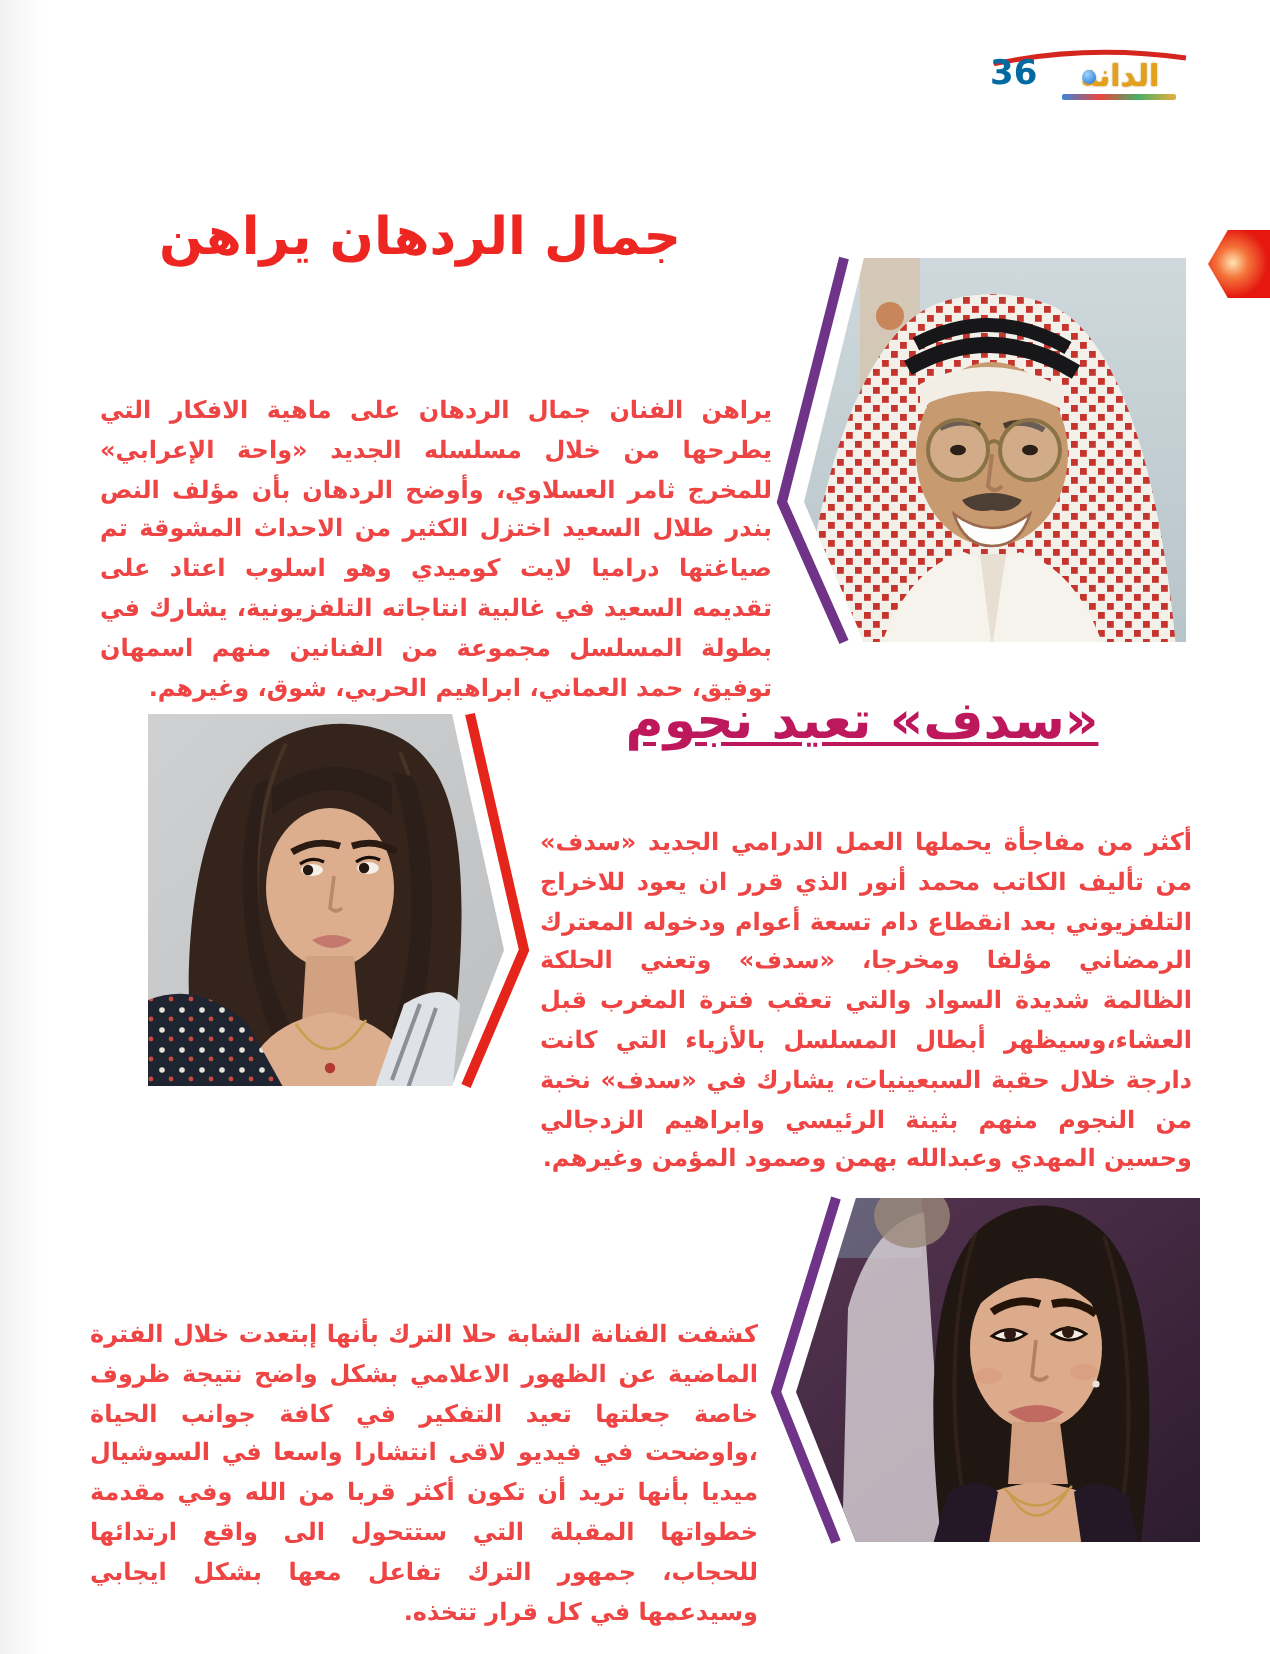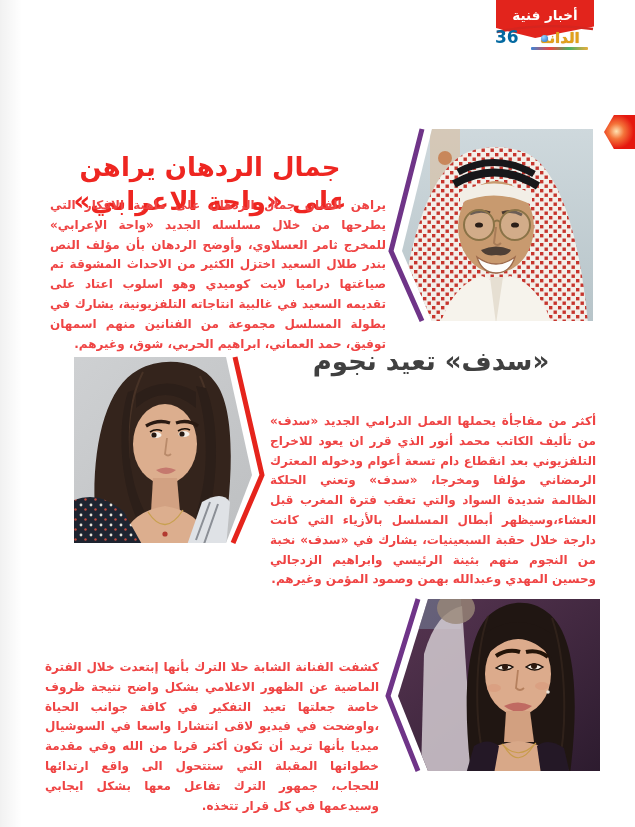--- a/index.html
+++ b/index.html
@@ -47,22 +47,22 @@
     clip-path:polygon(32% 0,100% 0,100% 100%,32% 100%,0 50%);
     background:radial-gradient(circle at 40% 48%,#ffe3b2 0%,#f4743a 30%,#e5170f 68%);
   }
   
   .headline{
     position:absolute;text-align:center;font-weight:bold;
     font-size:26px;line-height:34px;direction:rtl;letter-spacing:0;
   }
   .headline span{display:block;}
   .h-red{color:#ee2621;}
-  .h-purple{color:#404040;}
-  .h1{left:55px;top:102px;width:310px;margin-top:48px;}
+  .h-purple{color:#be185d;text-decoration:underline;}
+  .h1{left:55px;top:102px;width:310px;}
   .h2{left:278px;top:344px;width:306px;}
   .h3{left:58px;top:561px;width:308px;}
   .bodytext{
     position:absolute;direction:rtl;text-align:justify;
     color:#ef4444;font-size:12px;line-height:19.8px;font-weight:bold;
     overflow:hidden;
   }
   .b1{left:50px;top:184px;width:336px;height:158px;}
   .b2{left:270px;top:400px;width:326px;height:178px;}
   .b3{left:45px;top:646px;width:334px;height:160px;}
@@ -71,36 +71,32 @@
   .p1{left:378px;top:126px;}
   .p2{left:68px;top:352px;}
   .p3{left:376px;top:596px;}
 </style>
 </head>
 <body>
 
 <div class="page">
   <div class="edge-shade"></div>
 
-  <div class="badge">
-    <span>أخبار فنية</span>
-  </div>
   <svg class="logo-swoosh" width="104" height="14" viewBox="0 0 104 14">
     <path d="M 4,12 Q 50,2 100,9" fill="none" stroke="#d5251f" stroke-width="2.4"></path>
   </svg>
   <div class="pagenum">36</div>
   <div class="logo">الدانة</div>
   <div class="logo-dot"></div>
   <div class="tagline-bar"></div>
 
   <div class="pin"></div>
 
   <div class="headline h1 h-red">
     <span>جمال الردهان يراهن</span>
-    <span>على «واحة الاعرابي»</span>
   </div>
   <p class="bodytext b1">يراهن الفنان جمال الردهان على ماهية الافكار التي يطرحها من خلال مسلسله الجديد «واحة الإعرابي» للمخرج ثامر العسلاوي، وأوضح الردهان بأن مؤلف النص بندر طلال السعيد اختزل الكثير من الاحداث المشوقة تم صياغتها دراميا لايت كوميدي وهو اسلوب اعتاد على تقديمه السعيد في غالبية انتاجاته التلفزيونية، يشارك في بطولة المسلسل مجموعة من الفنانين منهم اسمهان توفيق، حمد العماني، ابراهيم الحربي، شوق، وغيرهم.</p>
 
   <div class="photo p1">
     <svg width="217" height="198" viewBox="0 0 217 198">
       <defs>
         <clipPath id="clip1">
             <polygon points="54,3 215,3 215,195 54,195 24,125"></polygon>
           </clipPath>
         <pattern id="ghutra" width="9" height="9" patternUnits="userSpaceOnUse">

